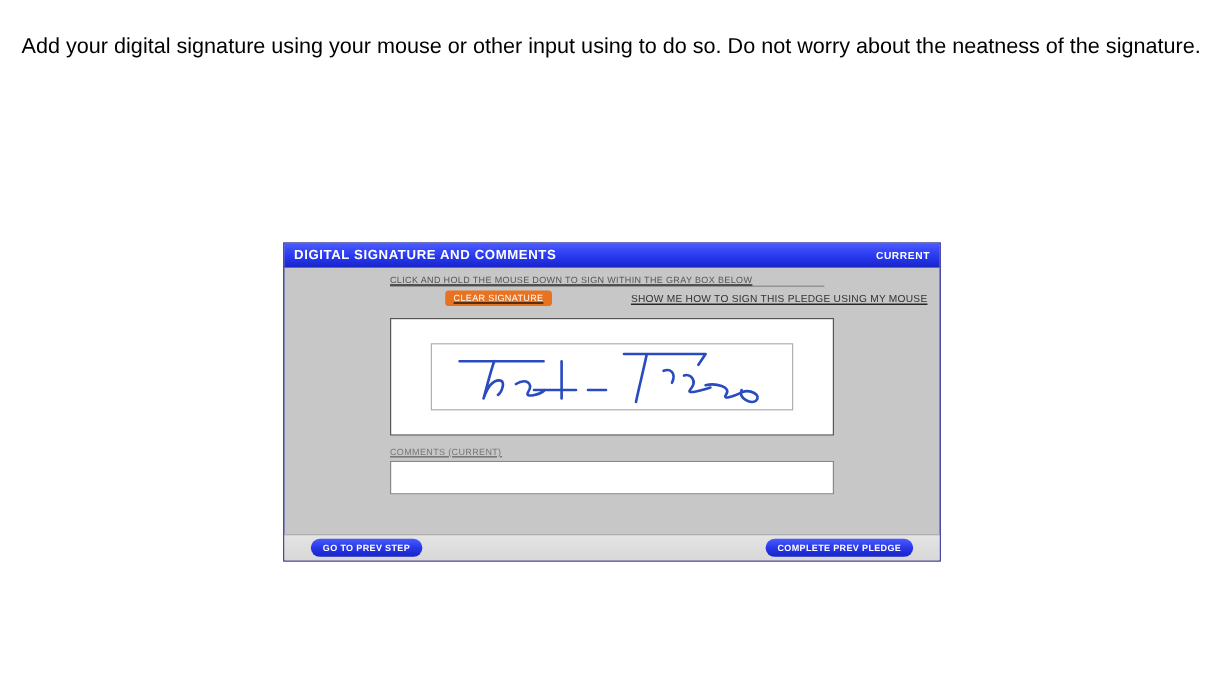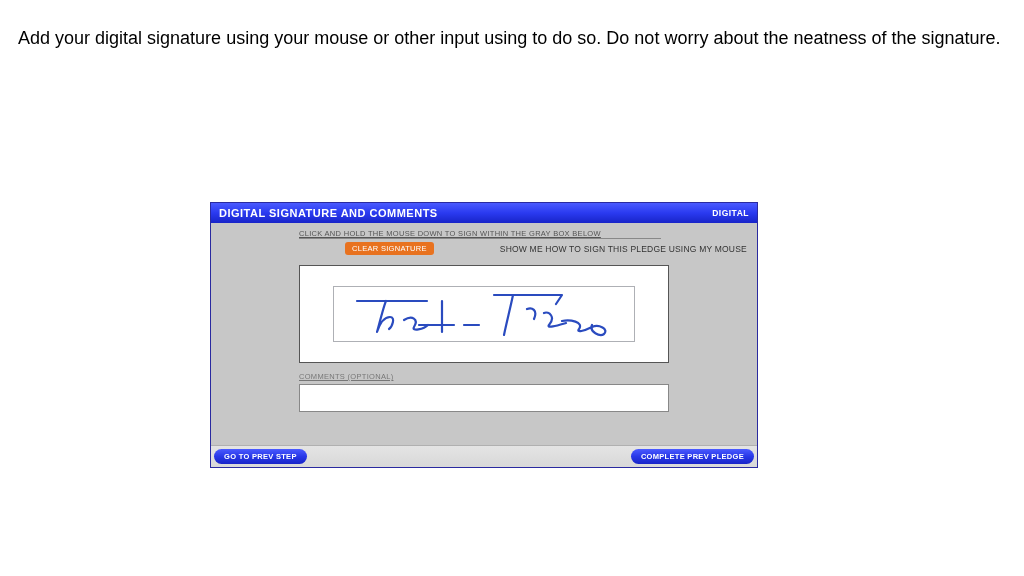--- a/index.html
+++ b/index.html
@@ -7,21 +7,21 @@
     .page-instruction {
       position: absolute;
       top: 28px;
       left: 18px;
       font-size: 18px;
       color: #000;
       font-weight: 400;
     }
     .panel {
       position: absolute;
-      left: 210px;
+      left: 236px;
       top: 202px;
       width: 548px;
       height: 266px;
       background: #c7c7c7;
       border: 1px solid #2a2aa0;
     }
     .panel-header {
       background: linear-gradient(to bottom, #4a5aff 0%, #2a3af0 50%, #1824c8 100%);
       color: #fff;
       padding: 4px 8px;
@@ -37,20 +37,21 @@
     }
     .panel-status {
       font-size: 8.5px;
       font-weight: bold;
       letter-spacing: 0.5px;
     }
     .panel-body {
       padding: 6px 0 0 0;
       position: relative;
       height: calc(100% - 40px);
+      text-decoration: underline;
     }
     .instructions-area {
       margin-left: 88px;
       margin-right: 10px;
     }
     .instruction-line1 {
       font-size: 7.5px;
       color: #555;
       text-decoration: underline;
       letter-spacing: 0.3px;
@@ -122,21 +123,21 @@
       position: absolute;
       bottom: 0;
       left: 0;
       right: 0;
       background: linear-gradient(to bottom, #e4e4e4 0%, #d8d8d8 100%);
       border-top: 1px solid #b0b0b0;
       height: 22px;
       display: flex;
       justify-content: space-between;
       align-items: center;
-      padding: 0 3px;
+      padding: 0 22px;
     }
     .nav-btn {
       background: linear-gradient(to bottom, #4a5aff 0%, #2838e8 50%, #1824c8 100%);
       color: #fff;
       border: none;
       border-radius: 8px;
       font-size: 7.5px;
       font-weight: bold;
       padding: 3px 10px;
       cursor: pointer;
@@ -144,39 +145,39 @@
     }
   </style>
 </head>
 <body>
 
 <div class="page-instruction">Add your digital signature using your mouse or other input using to do so.  Do not worry about the neatness of the signature.</div>
 
 <div class="panel">
   <div class="panel-header">
     <span class="panel-title">DIGITAL SIGNATURE AND COMMENTS</span>
-    <span class="panel-status">DIGITAL</span>
+    <span class="panel-status">CURRENT</span>
   </div>
   <div class="panel-body">
     <div class="instructions-area">
       <div class="instruction-line1">CLICK AND HOLD THE MOUSE DOWN TO SIGN WITHIN THE GRAY BOX BELOW</div>
       <hr class="hr-inst">
       <div class="row2">
         <button class="clear-btn">CLEAR SIGNATURE</button>
         <span class="help-text">SHOW ME HOW TO SIGN THIS PLEDGE USING MY MOUSE</span>
       </div>
     </div>
     <div class="signature-area">
       <div class="signature-inner">
         <svg width="302" height="56" viewBox="0 0 302 56">
           <path d="M 23 14 L 93 14 M 52 14 C 50 18, 45 38, 43 45 C 44 42, 48 30, 56 30 C 62 30, 58 40, 55 42 M 70 33 C 78 28, 85 32, 80 40 C 77 45, 90 42, 94 38 M 85 38 L 120 38 M 108 14 L 108 45 M 130 38 L 145 38" stroke="#2a4bbf" stroke-width="2.2" fill="none" stroke-linecap="round" stroke-linejoin="round"></path>
           <path d="M 160 8 L 228 8 L 222 17 M 179 8 C 177 18, 172 38, 170 48 M 193 22 C 198 20, 204 23, 200 32 M 210 26 C 215 24, 222 30, 215 38 C 212 42, 225 38, 232 36 M 228 34 C 236 32, 250 35, 245 42 C 242 46, 250 44, 258 40 C 265 37, 275 42, 270 47 C 266 50, 255 45, 258 38" stroke="#2a4bbf" stroke-width="2.2" fill="none" stroke-linecap="round" stroke-linejoin="round"></path>
         </svg>
       </div>
     </div>
-    <div class="comments-label">COMMENTS (OPTIONAL)</div>
+    <div class="comments-label">COMMENTS (CURRENT)</div>
     <div class="comments-box"></div>
   </div>
   <div class="panel-footer">
     <button class="nav-btn">GO TO PREV STEP</button>
     <button class="nav-btn">COMPLETE PREV PLEDGE</button>
   </div>
 </div>
 
 </body></html>

